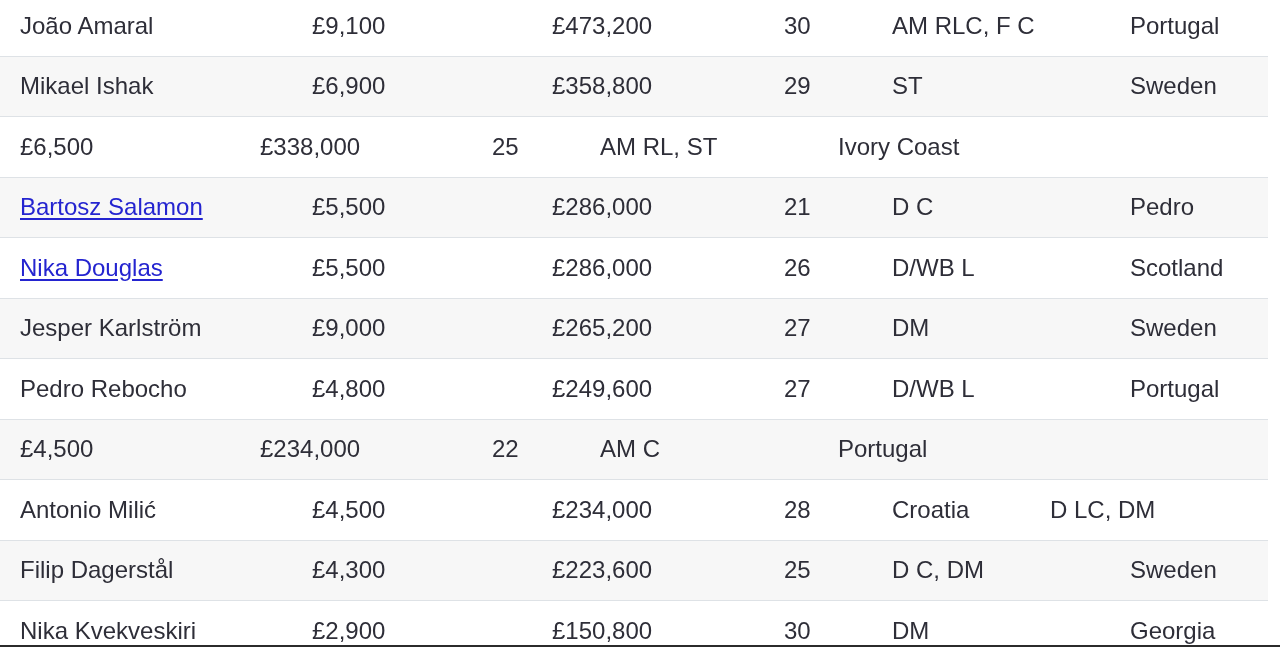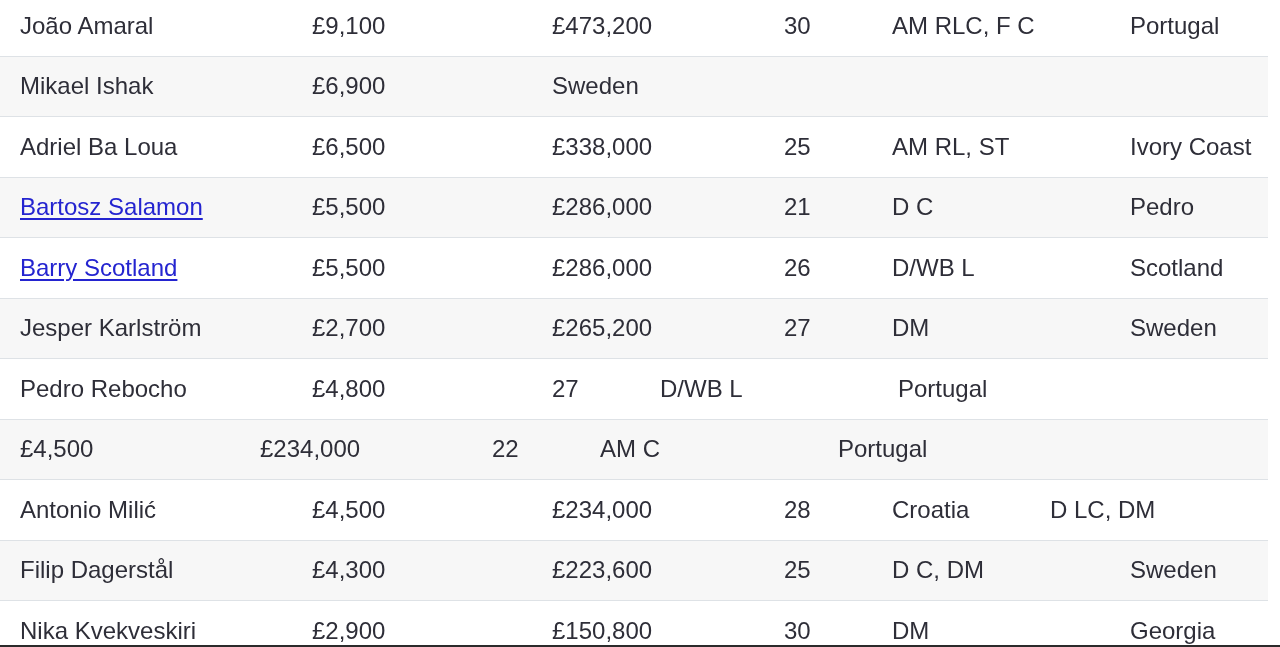--- a/index.html
+++ b/index.html
@@ -56,61 +56,64 @@
     <div class="cell c-name">João Amaral</div>
     <div class="cell c-wage">£9,100</div>
     <div class="cell c-annual">£473,200</div>
     <div class="cell c-age">30</div>
     <div class="cell c-pos">AM RLC, F C</div>
     <div class="cell c-nat">Portugal</div>
   </div>
       <div class="row">
     <div class="cell c-name">Mikael Ishak</div>
     <div class="cell c-wage">£6,900</div>
+    <div class="cell c-annual">£358,800</div>
+    <div class="cell c-age">29</div>
+    <div class="cell c-pos">ST</div>
     <div class="cell c-nat">Sweden</div>
   </div>
       <div class="row">
-    <div class="cell c-name">Adriel Ba Loua</div>
     <div class="cell c-wage">£6,500</div>
     <div class="cell c-annual">£338,000</div>
     <div class="cell c-age">25</div>
     <div class="cell c-pos">AM RL, ST</div>
     <div class="cell c-nat">Ivory Coast</div>
   </div>
       <div class="row">
     <div class="cell c-name">
           <a href="#">Bartosz Salamon</a>
         </div>
     <div class="cell c-wage">£5,500</div>
     <div class="cell c-annual">£286,000</div>
     <div class="cell c-age">21</div>
     <div class="cell c-pos">D C</div>
     <div class="cell c-nat">Pedro</div>
   </div>
       <div class="row">
     <div class="cell c-name">
-          <a href="#">Barry Scotland</a>
+          <a href="#">Nika Douglas</a>
         </div>
     <div class="cell c-wage">£5,500</div>
     <div class="cell c-annual">£286,000</div>
     <div class="cell c-age">26</div>
     <div class="cell c-pos">D/WB L</div>
     <div class="cell c-nat">Scotland</div>
   </div>
       <div class="row">
     <div class="cell c-name">Jesper Karlström</div>
-    <div class="cell c-wage">£2,700</div>
+    <div class="cell c-wage">£9,000</div>
     <div class="cell c-annual">£265,200</div>
     <div class="cell c-age">27</div>
     <div class="cell c-pos">DM</div>
     <div class="cell c-nat">Sweden</div>
   </div>
       <div class="row">
     <div class="cell c-name">Pedro Rebocho</div>
     <div class="cell c-wage">£4,800</div>
+    <div class="cell c-annual">£249,600</div>
     <div class="cell c-age">27</div>
     <div class="cell c-pos">D/WB L</div>
     <div class="cell c-nat">Portugal</div>
   </div>
       <div class="row">
     <div class="cell c-wage">£4,500</div>
     <div class="cell c-annual">£234,000</div>
     <div class="cell c-age">22</div>
     <div class="cell c-pos">AM C</div>
     <div class="cell c-nat">Portugal</div>

